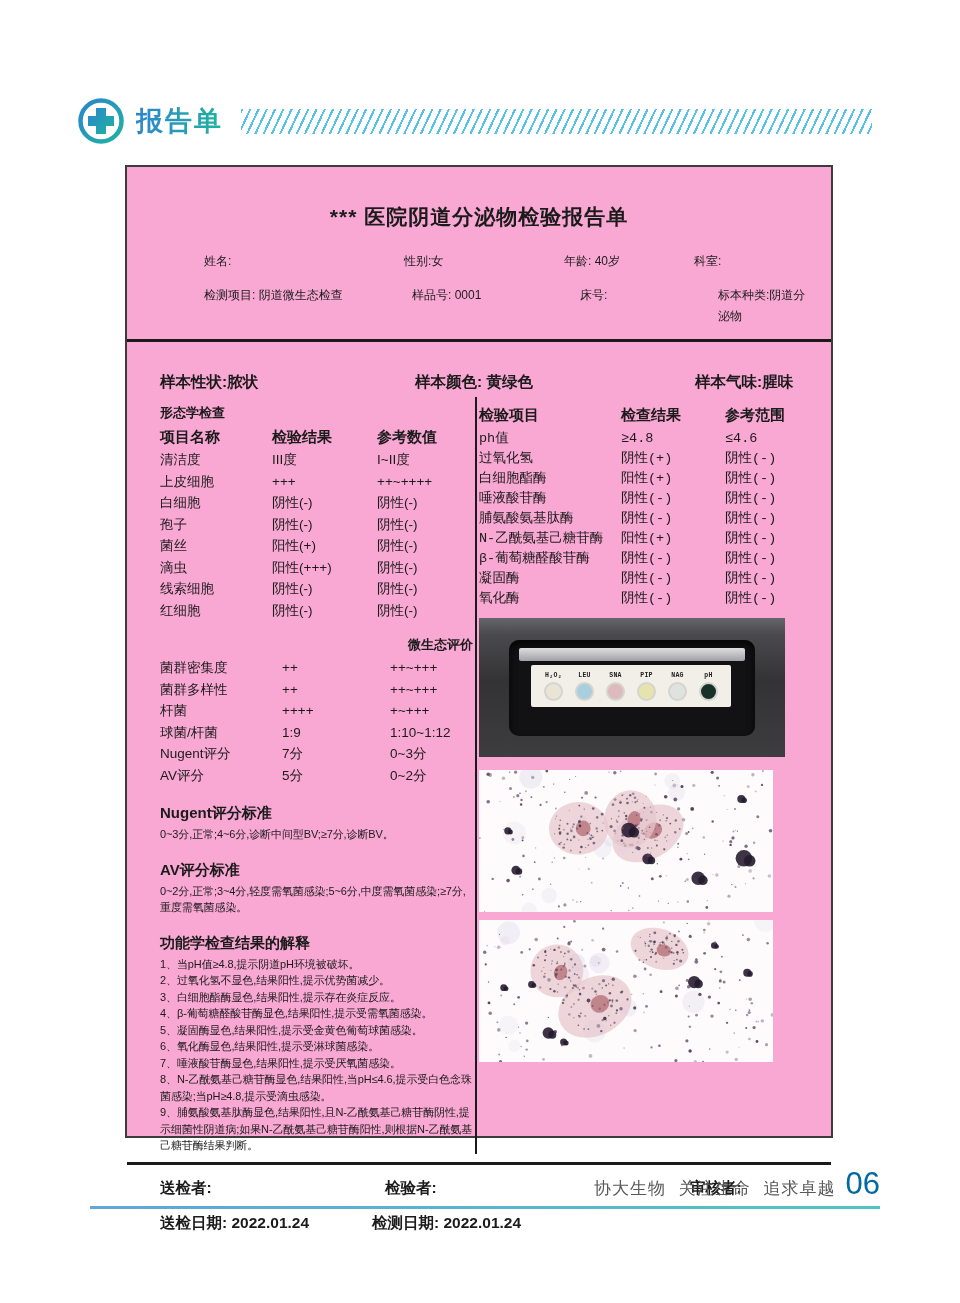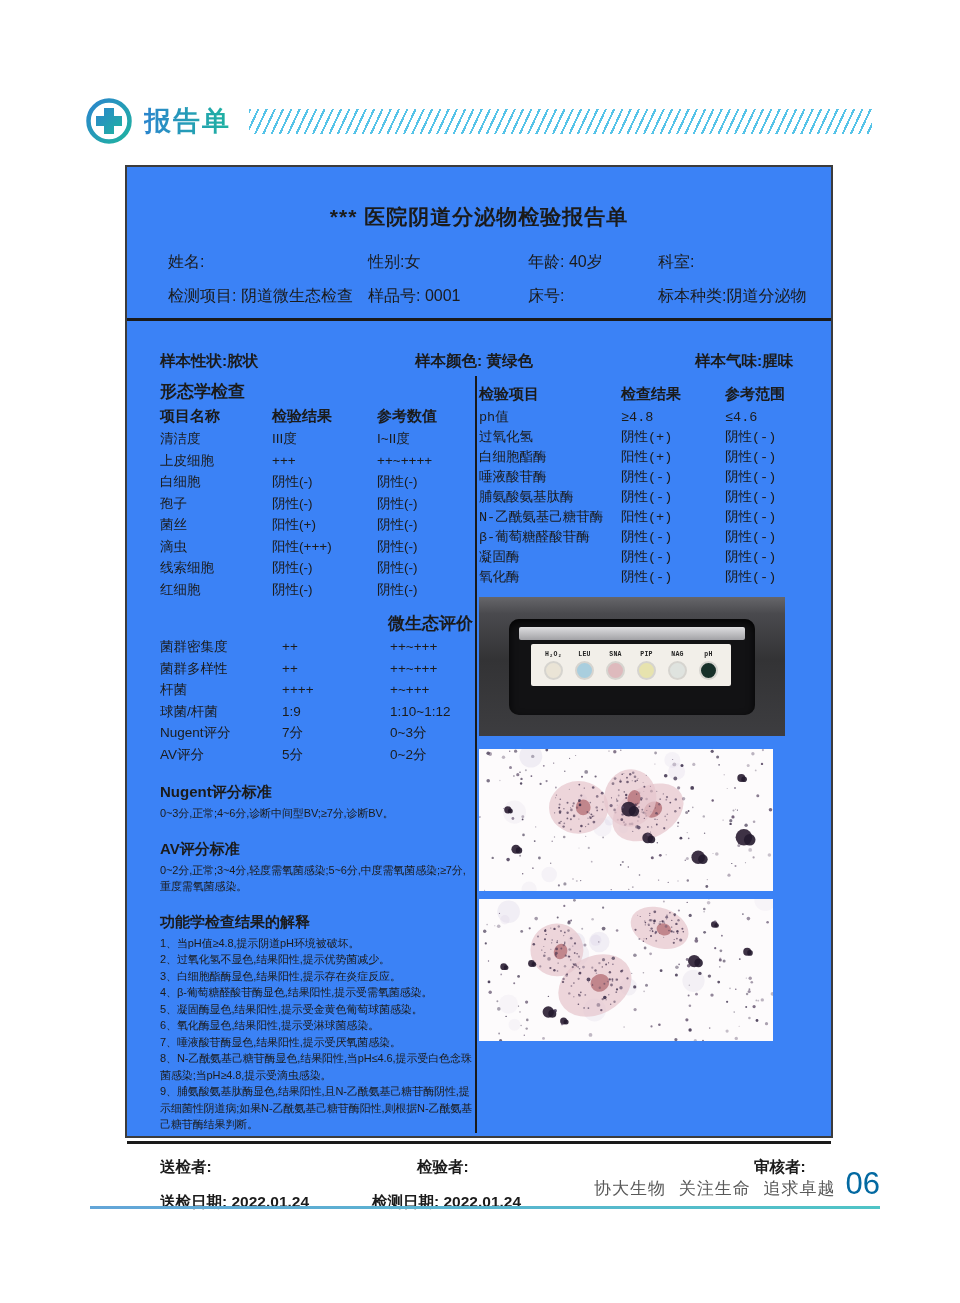--- a/index.html
+++ b/index.html
@@ -1,42 +1,42 @@
 <!DOCTYPE html>
 <html><head>
 <meta charset="utf-8">
 <style>
   html,body{margin:0;padding:0;background:#fff;}
   .page{position:relative;width:960px;height:1303px;background:#fff;overflow:hidden;
         font-family:"Liberation Sans","DejaVu Sans",sans-serif;color:#1b1b1b;}
 
   
-  .page-header{position:absolute;left:86px;top:97px;right:88px;height:48px;display:flex;align-items:center;}
+  .page-header{position:absolute;left:78px;top:97px;right:88px;height:48px;display:flex;align-items:center;}
   .logo{width:46px;height:46px;flex:0 0 auto;}
   .brand-title{font-size:27px;font-weight:bold;margin-left:12px;letter-spacing:2px;
         background:linear-gradient(90deg,#2b85cd,#1fb3a0);-webkit-background-clip:text;background-clip:text;color:transparent;}
   .hatch{flex:1;height:25px;margin-left:18px;
         background:repeating-linear-gradient(115deg,#55c3e8 0 2px,transparent 2px 7.5px);}
 
   
-  .report-box{position:absolute;left:125px;top:165px;width:704px;height:969px;border:2px solid #3c3c3c;background:#3b82f6;}
+  .report-box{position:absolute;left:125px;top:165px;width:704px;height:969px;border:2px solid #3c3c3c;background:#f9a8d4;}
   .report-title{margin:36px 0 0;text-align:center;font-size:21px;font-weight:bold;letter-spacing:1px;}
-  .info-grid{display:grid;grid-template-columns:200px 160px 130px 1fr;padding-left:41px;padding-right:20px;font-size:16px;line-height:21px;}
+  .info-grid{display:grid;grid-template-columns:200px 160px 130px 1fr;padding-left:41px;padding-right:20px;font-size:12px;line-height:21px;margin-left:36px;}
   .info-grid.row1{margin-top:20px;}
-  .info-grid.row2{margin-top:13px;}
+  .info-grid.row2{margin-top:13px;gap:8px;}
   .hr-thick{height:3px;background:#1a1a1a;margin-top:12px;}
   .sample-grid{display:grid;grid-template-columns:255px 280px 1fr;padding-left:33px;padding-right:20px;font-size:15.5px;line-height:22px;margin-top:29px;font-weight:bold;}
   .sample-grid .info-cell{font-weight:bold;}
 
   .columns{display:flex;margin-top:4px;align-items:stretch;}
   .col-left{width:348px;box-sizing:border-box;padding-left:33px;padding-right:2px;}
   .v-divider{width:2px;background:#1a1a1a;flex:0 0 auto;}
   .col-right{flex:1;box-sizing:border-box;padding-left:2px;padding-right:10px;font-family:Liberation Mono, monospace;}
 
-  .sec-title{font-size:17px;font-weight:bold;line-height:24px;margin-top:4px;}
+  .sec-title{font-size:13px;font-weight:bold;line-height:24px;margin-top:4px;}
   .tbl{font-size:13.5px;}
   .tbl-head{display:grid;font-weight:bold;font-size:15px;line-height:24px;}
   .tbl-morph .tbl-head,.tbl-morph .tr{grid-template-columns:112px 105px 1fr;}
   .tbl-morph .tr{display:grid;line-height:21.5px;}
   .tbl-micro .tr{display:grid;grid-template-columns:122px 108px 1fr;line-height:21.5px;}
   .tbl-chem .tbl-head,.tbl-chem .tr{grid-template-columns:142px 104px 1fr;}
   .tbl-chem .tbl-head{margin-top:8px;}
   .tbl-chem .tr{display:grid;line-height:20px;}
 
   .sub-title{font-size:15px;font-weight:bold;margin-top:16px;line-height:22px;}
@@ -53,21 +53,21 @@
   .strip{position:absolute;left:22px;top:25px;width:200px;height:42px;background:#f2efe9;border-radius:2px;
         display:flex;align-items:center;justify-content:center;}
   .wells{display:flex;gap:7px;}
   .well-group{display:flex;flex-direction:column;align-items:center;width:24px;}
   .well-label{font-size:6.5px;font-weight:bold;color:#222;line-height:8px;letter-spacing:.3px;}
   .well{width:15px;height:15px;border-radius:50%;border:2px solid #d6d4cf;margin-top:2px;box-sizing:content-box;}
 
   .micro{width:294px;height:142px;margin-top:13px;background:#fdfbfc;}
   .micro + .micro{margin-top:8px;}
 
-  .signer-grid{display:grid;grid-template-columns:225px 305px 1fr;padding-left:33px;font-size:15.5px;line-height:22px;margin-top:12px;font-weight:bold;gap:32px;}
+  .signer-grid{display:grid;grid-template-columns:225px 305px 1fr;padding-left:33px;font-size:15.5px;line-height:22px;margin-top:12px;font-weight:bold;}
   .dates-grid{display:grid;grid-template-columns:212px 1fr;padding-left:33px;font-size:15.5px;line-height:22px;margin-top:13px;font-weight:bold;}
   .disclaimer{padding-left:33px;font-size:16px;font-weight:bold;margin-top:13px;}
 
   
   .page-footer{position:absolute;left:90px;right:80px;top:1168px;}
   .slogan-row{display:flex;justify-content:flex-end;align-items:baseline;}
   .slogan{font-size:17px;color:#595959;word-spacing:7px;letter-spacing:1px;}
   .page-num{font-size:31px;color:#0369a1;margin-left:10px;line-height:31px;}
   .footer-line{height:3px;margin-top:6px;background:linear-gradient(90deg,#63a5d8,#4fc4c6);}
 </style>

